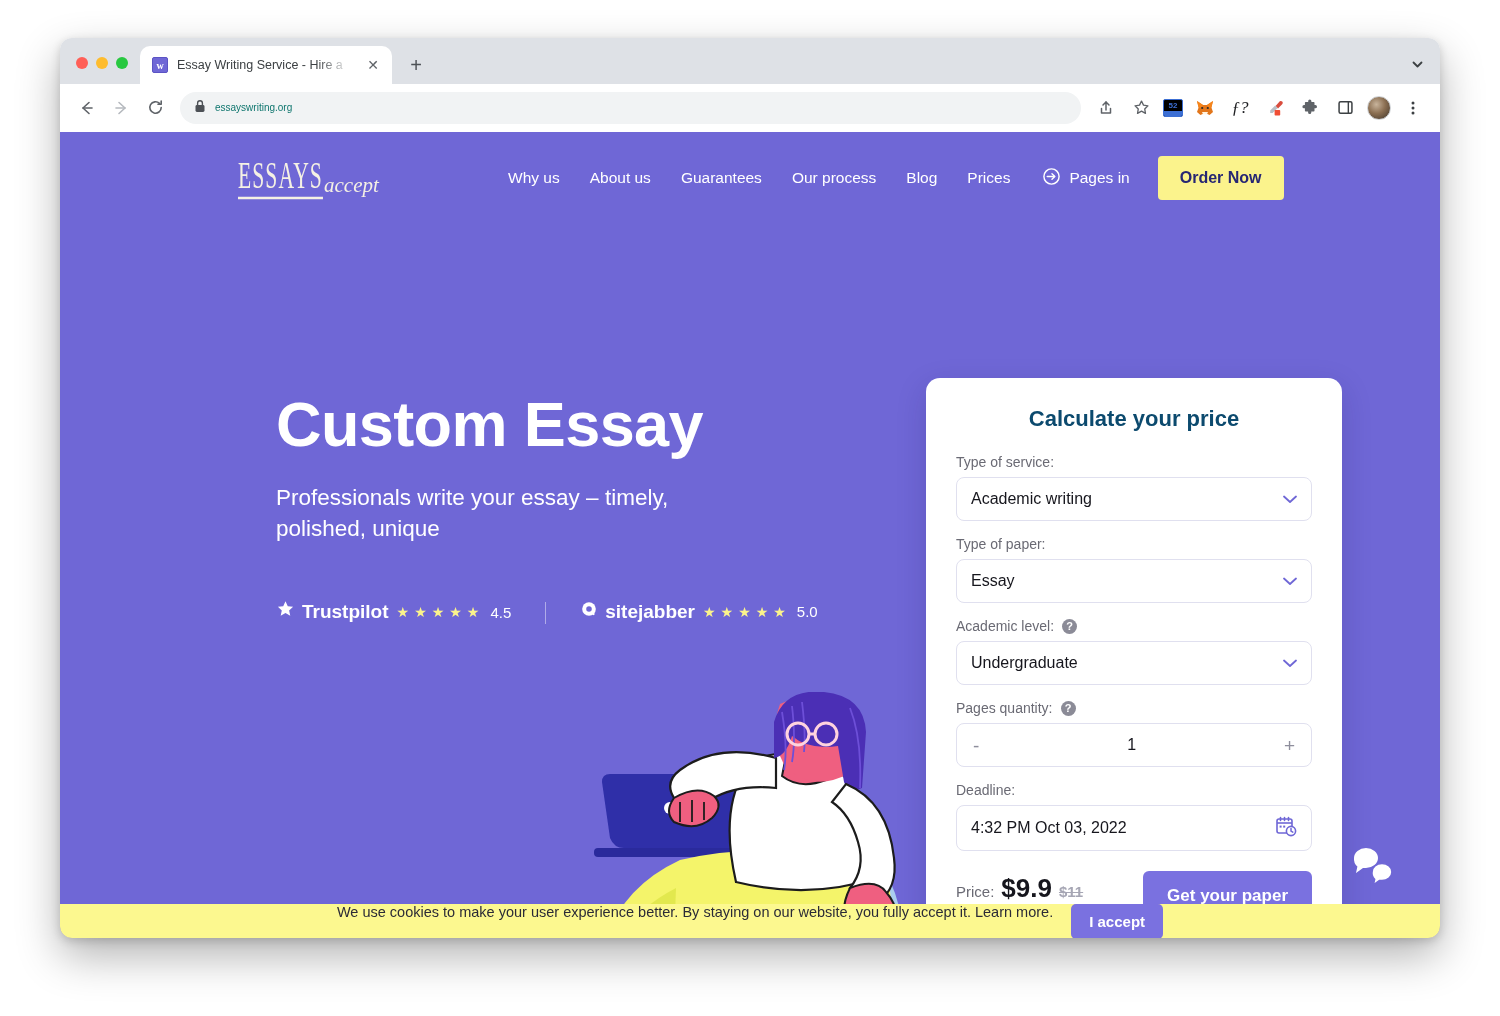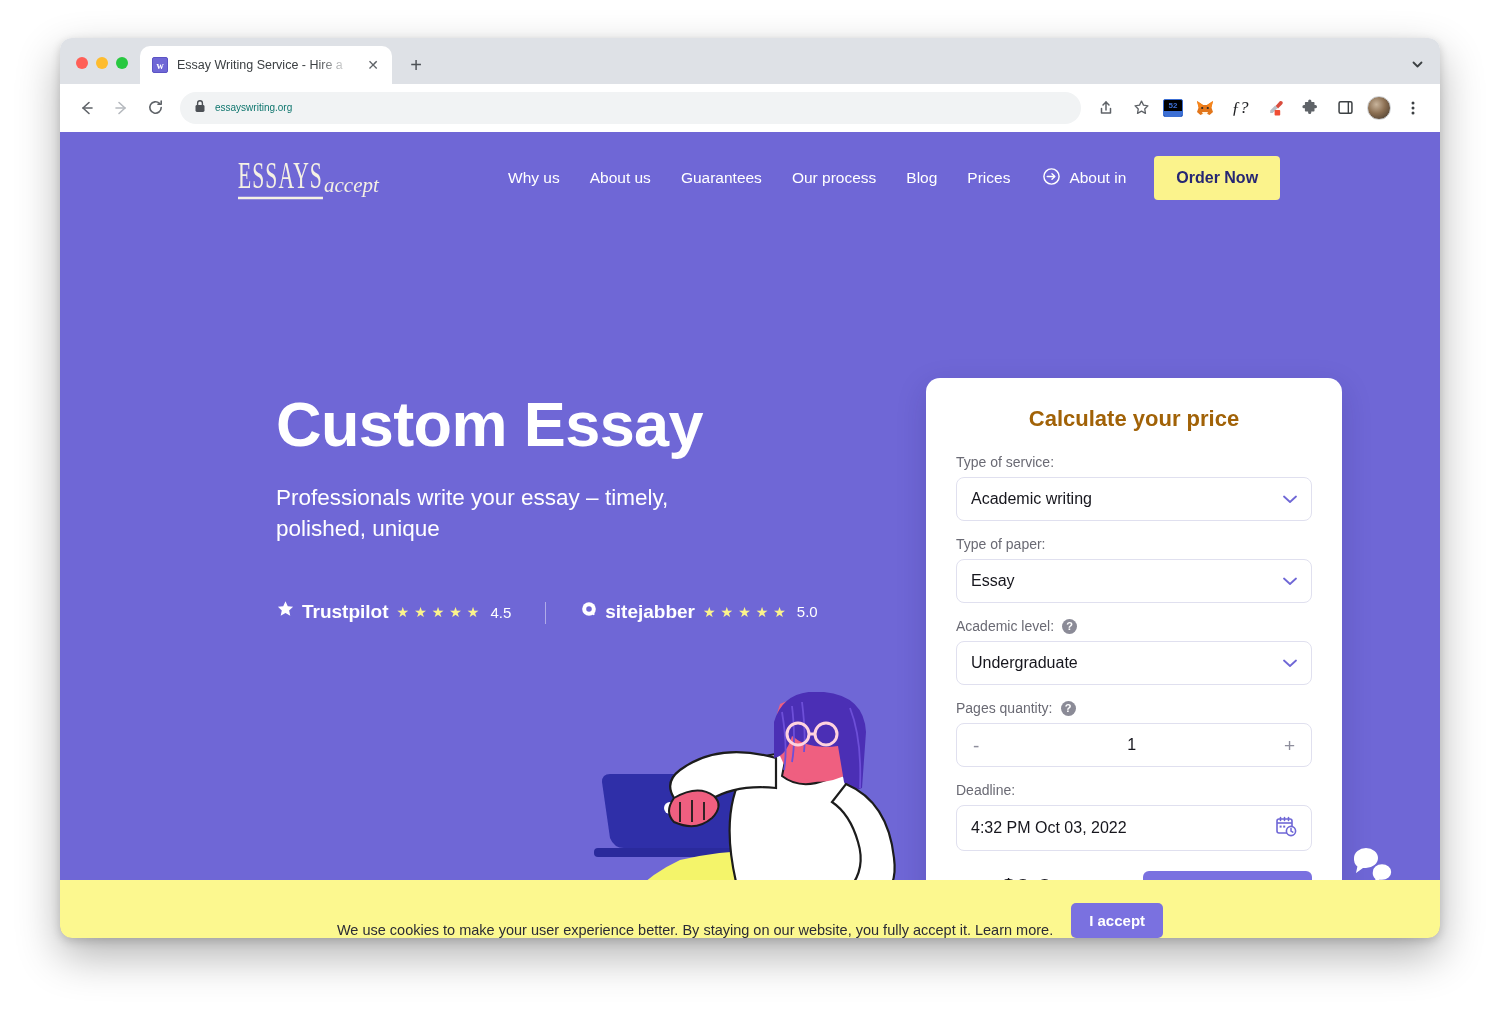--- a/index.html
+++ b/index.html
@@ -237,21 +237,21 @@
     width: 416px;
     background: #ffffff;
     border-radius: 14px;
     box-shadow: 0 10px 30px rgba(30,20,90,0.18);
     overflow: hidden;
   }
   .calc-body { padding: 28px 30px 20px 30px; }
   .calc-title {
     text-align: center;
     font-size: 22px; font-weight: bold;
-    color: #a16207;
+    color: #0c4a6e;
     margin-bottom: 22px;
   }
   .field-label {
     font-size: 14px; color: #6a6a74;
     margin-bottom: 7px;
     display: flex; align-items: center; gap: 8px;
   }
   .help {
     width: 15px; height: 15px; border-radius: 50%;
     background: #8b8b97; color: #ffffff;
@@ -325,23 +325,23 @@
     position: absolute;
     right: 44px; bottom: 50px;
     width: 48px; height: 44px;
     color: #ffffff;
   }
   
   .cookie {
     position: absolute;
     left: 0; bottom: 0;
     width: 100%;
-    height: 58px;
+    height: 34px;
     background: #fcf88f;
-    display: flex; align-items: flex-end; justify-content: center;
+    display: flex; align-items: flex-start; justify-content: center;
     gap: 18px;
   }
   .cookie-text { font-size: 14.5px; color: #2b2b36; }
   .cookie-btn {
     background: #7a71e0;
     color: #ffffff;
     border: none;
     font-size: 15px; font-weight: bold;
     padding: 9px 18px;
     border-radius: 5px;
@@ -477,21 +477,21 @@
         <a class="navlink">Prices</a>
       </div>
       <div class="signin">
         <span>
           <svg width="19" height="19" viewBox="0 0 20 20">
               <circle cx="10" cy="10" r="8" fill="none" stroke="#ffffff" stroke-width="1.5"></circle>
               <path d="M5.5 10 H13" stroke="#ffffff" stroke-width="1.5" stroke-linecap="round"></path>
               <path d="M10.5 7 L13.5 10 L10.5 13" fill="none" stroke="#ffffff" stroke-width="1.5" stroke-linecap="round" stroke-linejoin="round"></path>
             </svg>
         </span>
-        <span>About in</span>
+        <span>Pages in</span>
       </div>
       <button class="order-now">Order Now</button>
     </div>
 
     <div class="hero-left">
       <h1 class="hero-title">
         <span>Custom Essay</span><br>
       </h1>
       <p class="hero-sub">Professionals write your essay – timely, polished, unique</p>
 

